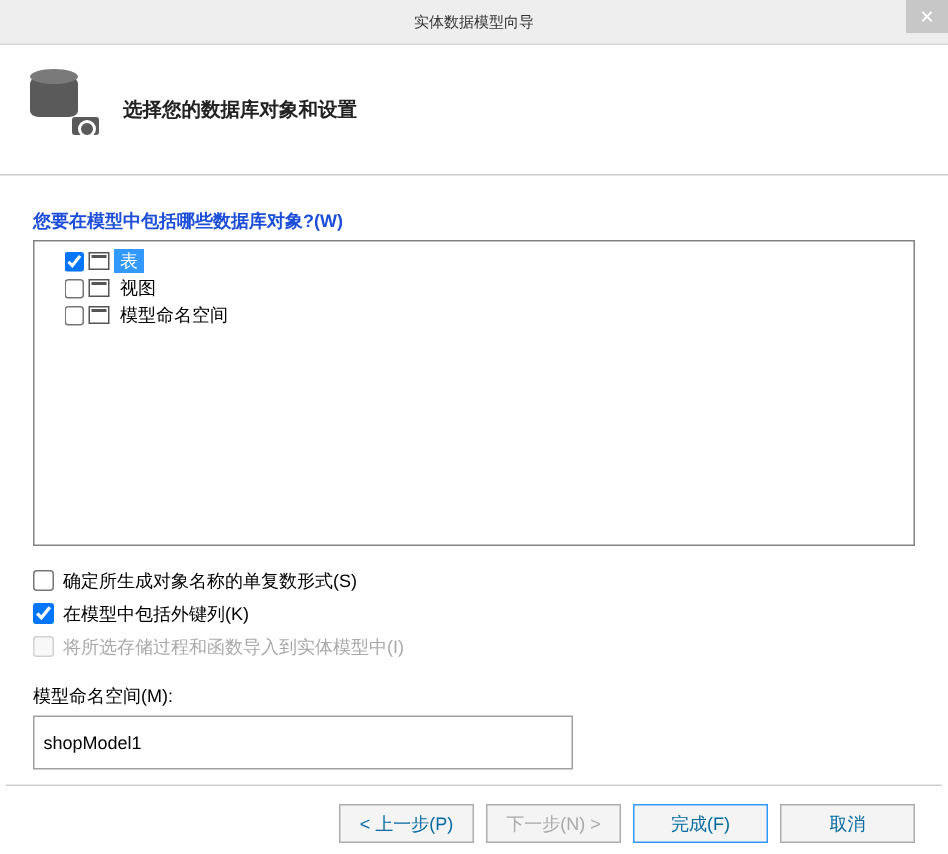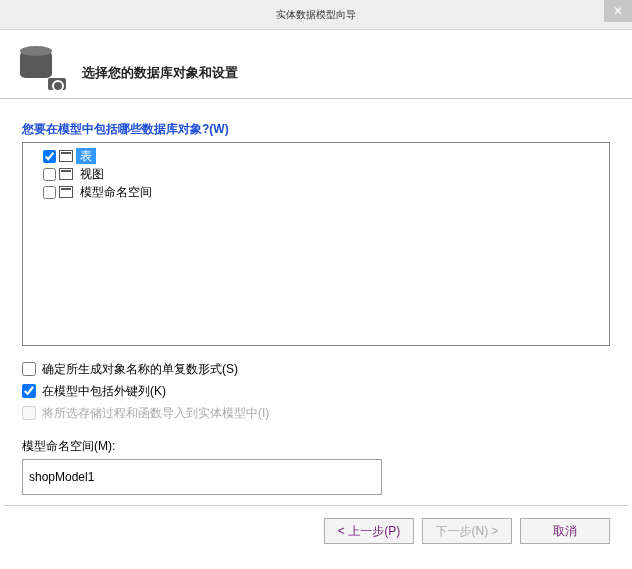--- a/index.html
+++ b/index.html
@@ -36,21 +36,21 @@
     color: #fff;
     display: flex;
     align-items: center;
     justify-content: center;
     font-size: 12px;
     cursor: pointer;
   }
   .header-area {
     display: flex;
     align-items: flex-start;
-    padding: 18px 20px 12px 20px;
+    padding: 18px 20px 30px 20px;
     border-bottom: 1px solid #c9c9c9;
   }
   .db-icon {
     width: 40px;
     height: 38px;
     margin-right: 22px;
     position: relative;
     flex-shrink: 0;
   }
   .db-cylinder {
@@ -190,21 +190,21 @@
     padding: 12px 22px 12px 22px;
   }
   .wiz-btn {
     width: 90px;
     height: 26px;
     border: 1px solid #adadad;
     background: #f4f4f4;
     font-family: inherit;
     font-size: 12px;
     cursor: pointer;
-    color: #701a75;
+    color: #0369a1;
   }
   .wiz-btn:disabled {
     color: #a9a9a9;
     cursor: default;
   }
   .wiz-btn.primary {
     border-color: #3399ff;
   }
 </style>
 </head>
@@ -263,14 +263,15 @@
 
   <div class="ns-label">模型命名空间(M):</div>
   <input class="ns-input" type="text" value="shopModel1" style="">
 </div>
 
 <div class="separator"></div>
 
 <div class="button-row">
   <button class="wiz-btn">&lt; 上一步(P)</button>
   <button class="wiz-btn" disabled="">下一步(N) &gt;</button>
+  <button class="wiz-btn primary">完成(F)</button>
   <button class="wiz-btn">取消</button>
 </div>
 
 </body></html>

